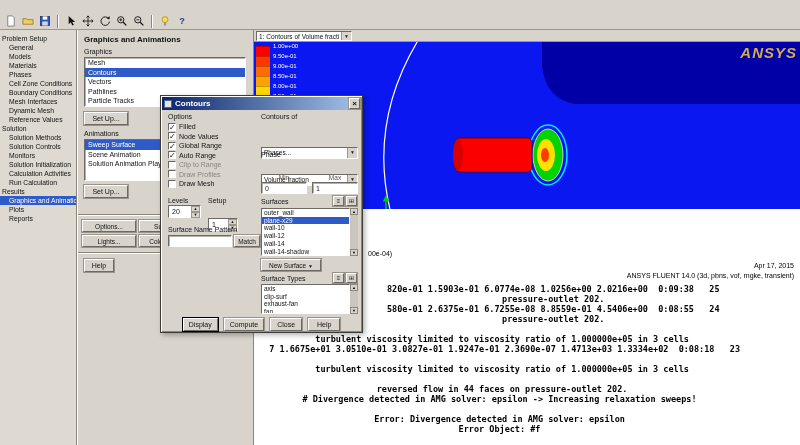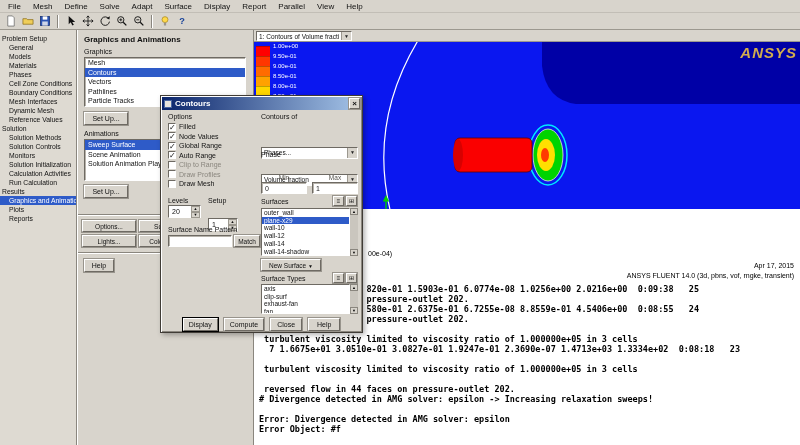--- a/index.html
+++ b/index.html
@@ -49,21 +49,21 @@
            font-size:6.5px; line-height:8px; padding:1px 12px 0 2px; white-space:nowrap; overflow:hidden; }
   .combo .combo-arrow { position:absolute; right:0; top:0; bottom:0; width:10px; background:#d8d4cc;
            border-left:1px solid #9c988f; font-size:5px; text-align:center; line-height:9px; color:#222; }
   #gfx-canvas { position:absolute; left:0; top:12px; right:0; height:167px; background:#0a17f0; overflow:hidden; }
   #gfx-canvas svg.scene { position:absolute; left:0; top:0; }
   #brand { position:absolute; top:2px; right:3px; font-size:15px; font-weight:bold; font-style:italic;
            color:#d2ac4e; letter-spacing:1px; }
   #colorbar { position:absolute; left:2px; top:4px; width:62px; height:202px; }
   .cb-cell { position:absolute; left:0; width:14px; height:10px; border-top:1px solid rgba(0,0,0,.25); }
   .cb-label { position:absolute; left:17px; font-size:6px; color:#fff; white-space:nowrap; }
-  #whitearea { position:absolute; left:0; top:218px; right:0; bottom:0; background:#fff; color:#000; }
+  #whitearea { position:absolute; left:0; top:218px; right:0; bottom:0; background:#fff; color:#000;text-align:center; }
   #caption-tail { position:absolute; left:114px; top:2px; font-size:7px; }
   #gfx-date { position:absolute; right:6px; top:14px; font-size:7px; }
   #gfx-version { position:absolute; right:6px; top:24px; font-size:7px; }
   #console-pre { position:absolute; left:5px; top:36px; font-family:"DejaVu Sans Mono", monospace;
                  font-size:8.5px; line-height:10px; font-weight:bold; white-space:pre; }
 
   
   #dialog { position:absolute; left:160px; top:95px; width:203px; height:238px; background:#d8d4cc;
             border:1px solid #403c36; box-shadow:inset 1px 1px 0 #fff, inset -1px -1px 0 #8a867e,
             2px 2px 5px rgba(0,0,0,.3); z-index:20; }
@@ -94,33 +94,20 @@
   .sb .sb-up { top:0; } .sb .sb-dn { bottom:0; }
   .mini-icon-btn { position:absolute; width:11px; height:10px; font-size:6px; line-height:8px; text-align:center; padding:0; }
   #dialog-buttons { position:absolute; left:0; right:0; top:222px; display:flex; justify-content:center; gap:6px; }
   .dlg-btn { height:13px; min-width:32px; padding:0 5px; font-size:7px; }
 </style>
 </head>
 <body>
 
 <div id="app">
 
-  <div id="menubar">
-      <span class="menu-item">File</span>
-      <span class="menu-item">Mesh</span>
-      <span class="menu-item">Define</span>
-      <span class="menu-item">Solve</span>
-      <span class="menu-item">Adapt</span>
-      <span class="menu-item">Surface</span>
-      <span class="menu-item">Display</span>
-      <span class="menu-item">Report</span>
-      <span class="menu-item">Parallel</span>
-      <span class="menu-item">View</span>
-      <span class="menu-item">Help</span>
-    </div>
   <div id="toolbar">
       <button class="tb-btn">
         <svg viewBox="0 0 13 13">
           <path d="M3 1h5l2 2v9H3z" fill="#fff" stroke="#666" stroke-width="0.8"></path>
         </svg>
       </button>
       <button class="tb-btn">
         <svg viewBox="0 0 13 13">
           <path d="M1 10V4h4l1 1h6v5z" fill="#efce5a" stroke="#8a6d1c" stroke-width="0.8"></path>
         </svg>

